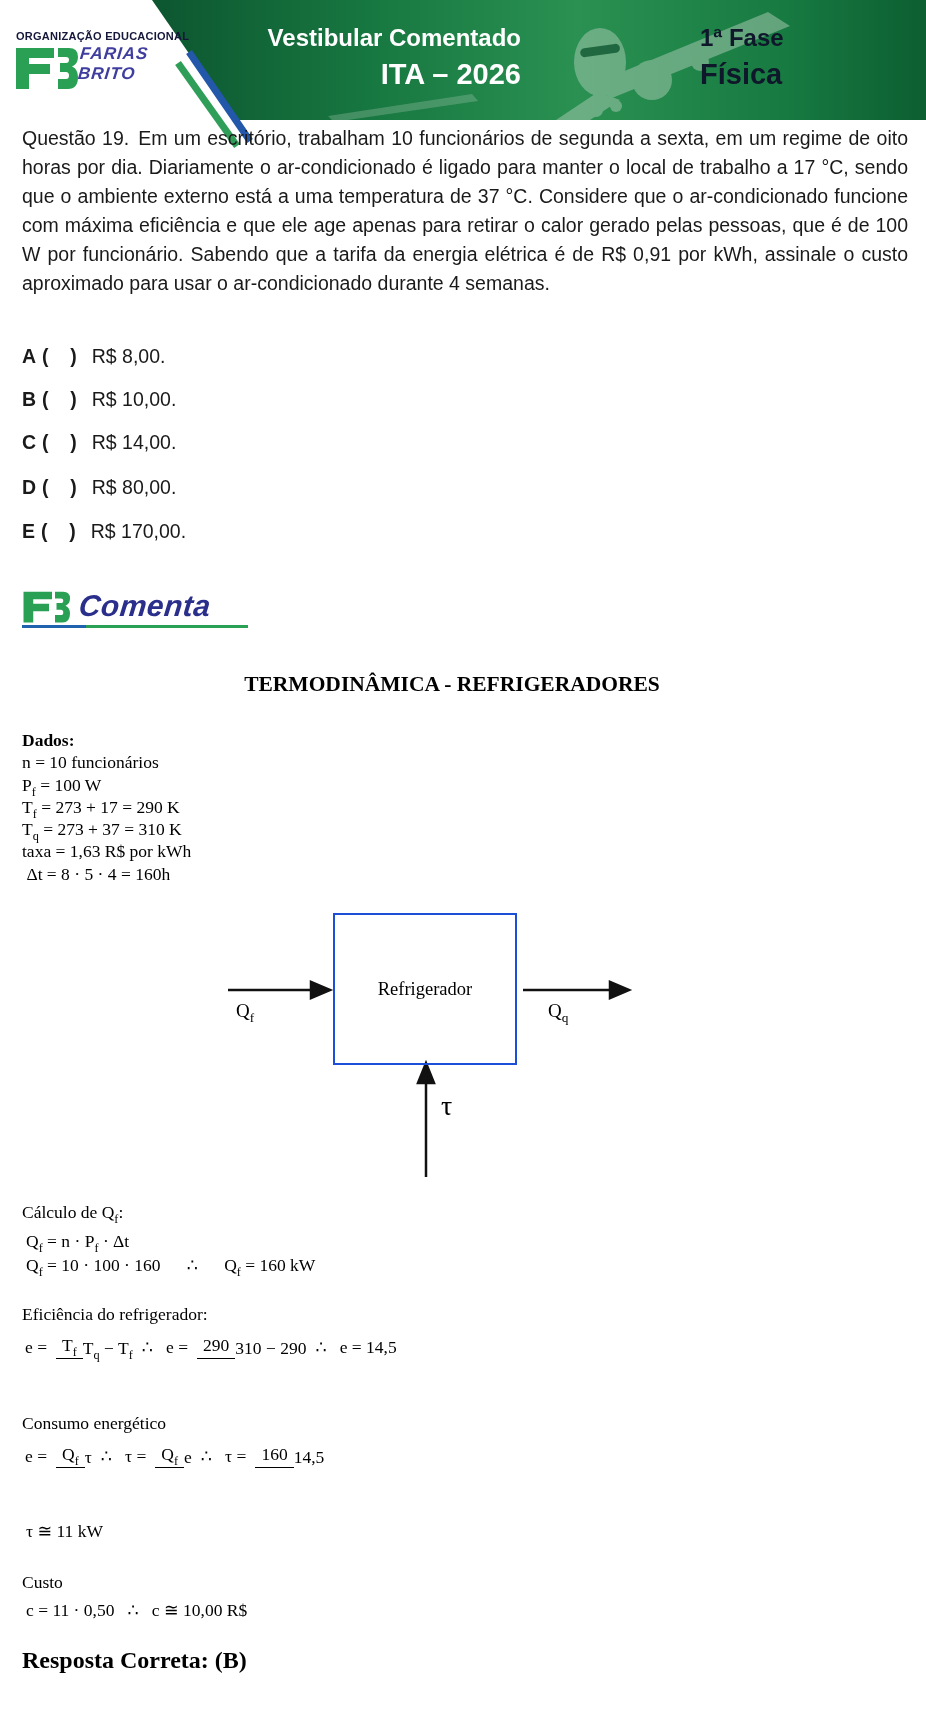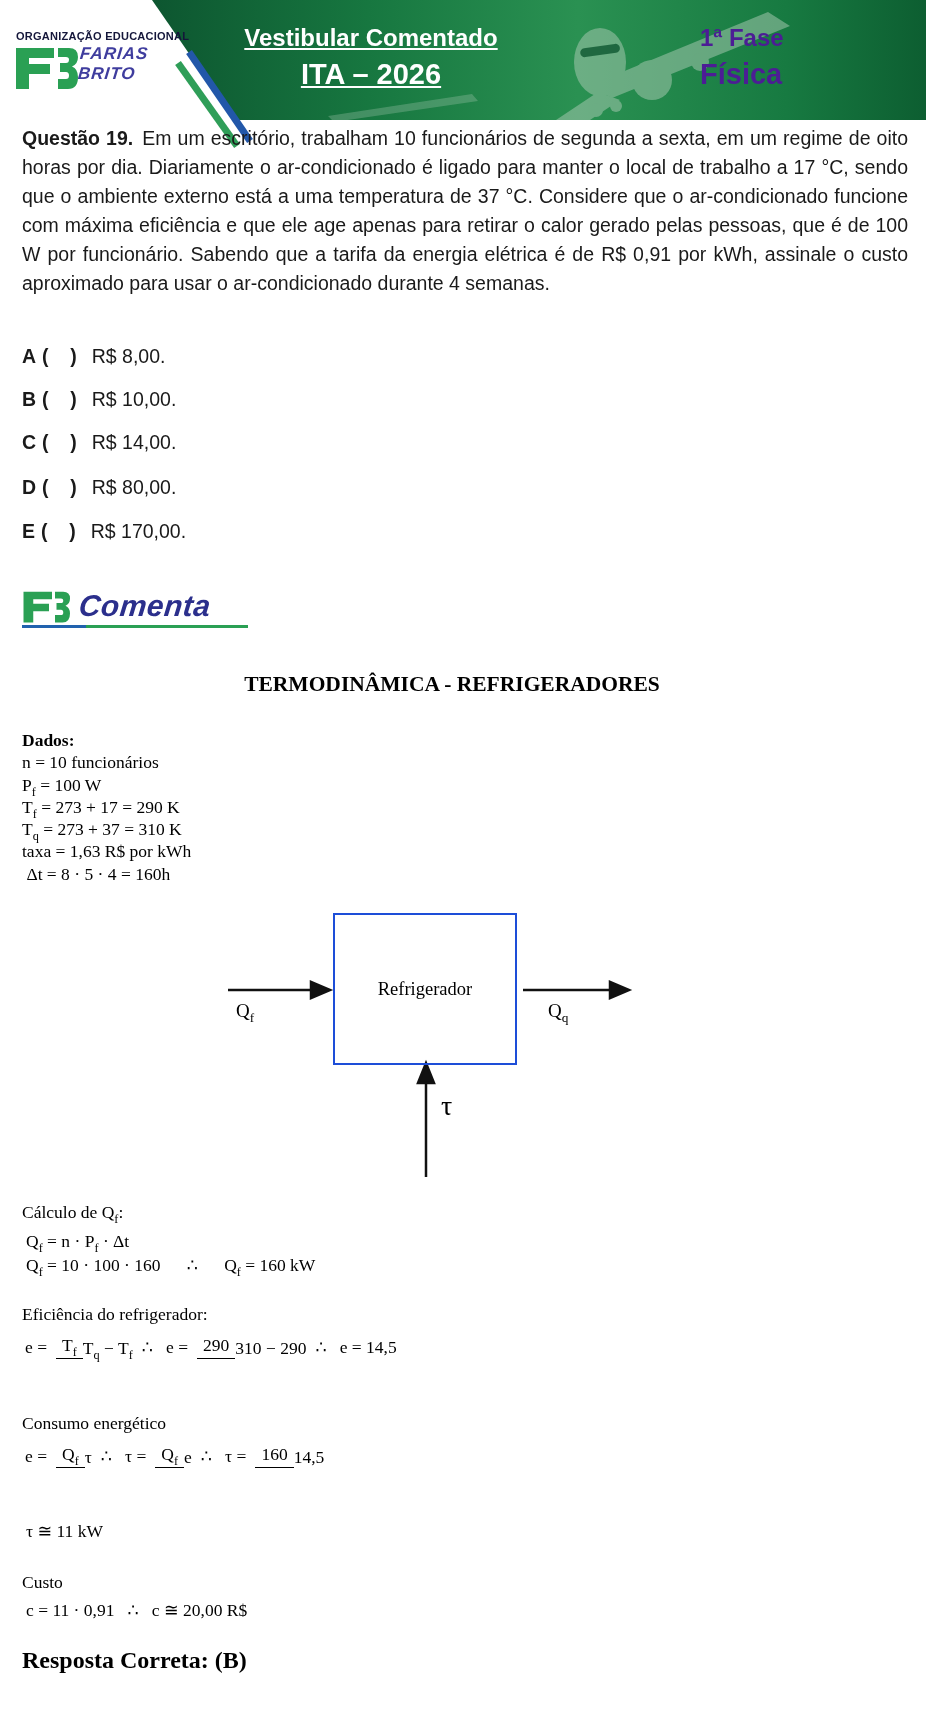--- a/index.html
+++ b/index.html
@@ -9,31 +9,31 @@
   .abs{position:absolute;}
 
   
   .banner{position:absolute;top:0;left:0;width:926px;height:150px;}
   .banner svg.bg{position:absolute;top:0;left:0;}
   .org-label{position:absolute;top:30px;left:16px;font-size:11px;font-weight:bold;
              letter-spacing:.25px;color:#14163a;}
   .fb-mark{position:absolute;}
   .brand-text{position:absolute;top:44px;left:79px;font-weight:800;font-style:italic;
               color:#3f3d9e;font-size:17px;line-height:20px;letter-spacing:1px;transform:skewX(-6deg);}
-  .banner-center{position:absolute;top:24px;left:221px;width:300px;text-align:center;color:#fff;text-decoration:underline;}
+  .banner-center{position:absolute;top:24px;left:221px;width:300px;text-align:right;color:#fff;}
   .banner-title{font-size:24px;font-weight:bold;}
   .banner-exam{font-size:29px;font-weight:bold;margin-top:6px;}
-  .banner-right{position:absolute;top:24px;left:700px;color:#4c1d95;}
+  .banner-right{position:absolute;top:24px;left:700px;color:#0f172a;}
   .banner-phase{font-size:24px;font-weight:bold;}
   .banner-subject{font-size:29px;font-weight:bold;margin-top:6px;}
 
   
   .question{position:absolute;top:124px;left:22px;width:886px;margin:0;
             font-size:19.5px;line-height:29px;text-align:justify;}
-  .qnum{font-weight:bold;}
+  .qnum{font-weight:normal;}
   .qbody{margin-left:9px;}
   .option{position:absolute;left:22px;height:24px;display:flex;align-items:baseline;
           font-size:19.5px;white-space:pre;}
   .opt-letter{font-weight:bold;}
   .opt-marker{font-weight:bold;margin-left:6px;}
   .opt-text{margin-left:15px;}
 
   
   .comenta{position:absolute;top:588px;left:22px;display:flex;align-items:center;}
   .comenta-word{margin-left:9px;font-size:30px;font-weight:800;font-style:italic;
@@ -242,18 +242,18 @@
       </span>
     </div>
   </div>
 
   <div class="eq-block serif" style="top:1519px">
     <div class="eq-line">τ ≅ 11 kW</div>
   </div>
 
   <div class="eq-block serif" style="top:1572px">
     <div class="eq-head">Custo</div>
-    <div class="eq-line" style="margin-top:5px">c = 11 · 0,91   ∴   c ≅ 20,00 R$</div>
+    <div class="eq-line" style="margin-top:5px">c = 11 · 0,50   ∴   c ≅ 10,00 R$</div>
   </div>
 
   <div class="answer serif">Resposta Correta: (B)</div>
 
 </div>
 
 </body></html>

